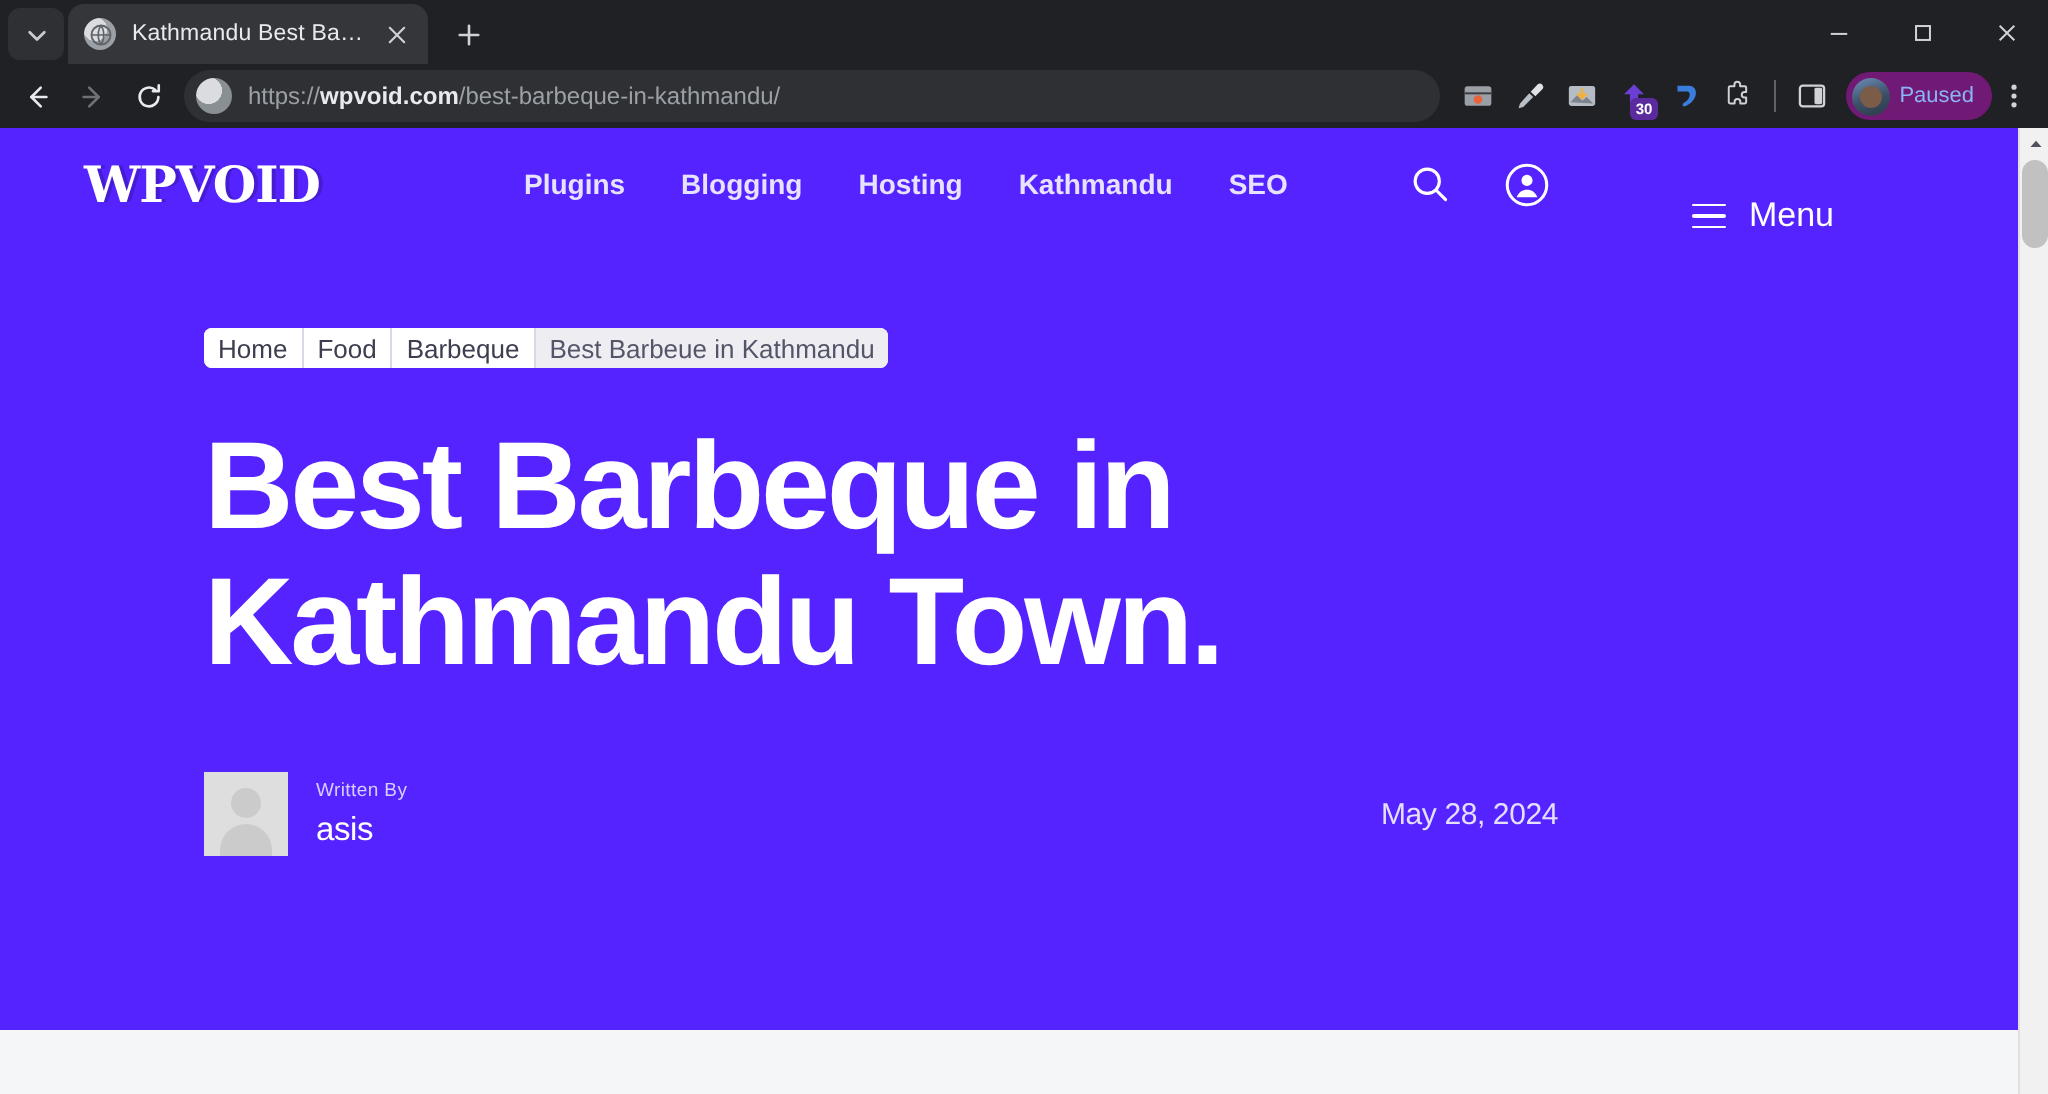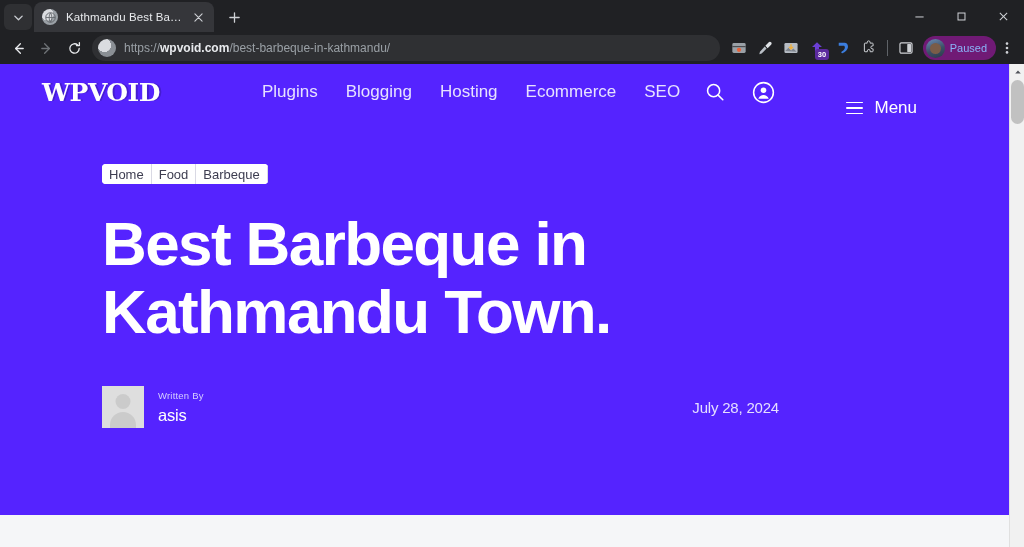--- a/index.html
+++ b/index.html
@@ -109,21 +109,21 @@
   .site-header {
     height: 56px; background: #5523FF; display: flex; align-items: center;
     padding: 0 0 0 42px;
   }
   .logo {
     font-family: "DejaVu Serif", serif; font-weight: 700; font-size: 25px; color: #fff;
     letter-spacing: -0.5px; text-shadow: 2px 0 0 rgba(0,0,0,.18);
     white-space: nowrap;
   }
   .nav { display: flex; align-items: center; gap: 28px; margin-left: 102px; }
-  .nav a { font-size: 17px; color: #E7E2FF; text-decoration: none; white-space: nowrap; }
+  .nav a { font-size: 14px; color: #E7E2FF; text-decoration: none; white-space: nowrap; font-weight: bold; }
   .header-right { margin-left: auto; display:flex; align-items:center; gap: 22px; padding-right: 92px; }
   .icon-btn { width: 26px; height: 26px; display:flex; align-items:center; justify-content:center; }
   .menu-toggle { display: flex; align-items: center; gap: 11px; margin-left: 48px; margin-top: 32px; }
   .menu-label { font-size: 17px; color: #fff; }
   .hamburger { display:flex; flex-direction:column; gap:4px; }
   .hamburger span { display:block; width:17px; height:1.6px; background:#fff; border-radius:1px; }
 
   
   .hero {
     background: #5523FF; padding: 44px 0 0 0; height: 395px; position: relative;
@@ -307,21 +307,21 @@
   <div class="viewport">
     <div class="page">
 
       <header class="site-header">
         <div class="logo">WPVOID</div>
 
         <nav class="nav">
           <a href="#">Plugins</a>
           <a href="#">Blogging</a>
           <a href="#">Hosting</a>
-          <a href="#">Ecommerce</a>
+          <a href="#">Kathmandu</a>
           <a href="#">SEO</a>
         </nav>
 
         <div class="header-right">
           <div class="icon-btn">
             <svg width="22" height="22" viewBox="0 0 24 24">
               <circle cx="10.5" cy="10.5" r="6.6" fill="none" stroke="#fff" stroke-width="1.7"></circle>
               <path d="M15.4 15.4 L20.5 20.5" stroke="#fff" stroke-width="1.7" stroke-linecap="round"></path>
             </svg>
           </div>
@@ -343,36 +343,37 @@
         </div>
       </header>
 
       <section class="hero">
         <div class="hero-inner">
 
           <div class="breadcrumb">
             <a class="crumb" href="#">Home</a>
             <a class="crumb" href="#">Food</a>
             <a class="crumb" href="#">Barbeque</a>
+            <span class="crumb current">Best Barbeue in Kathmandu</span>
           </div>
 
           <h1 class="hero-title">Best Barbeque in Kathmandu Town.</h1>
 
           <div class="meta-row">
             <div class="author">
               <div class="avatar-lg">
                 <span class="head"></span>
                 <span class="body"></span>
               </div>
               <div>
                 <div class="written-by">Written By</div>
                 <div class="author-name">asis</div>
               </div>
             </div>
-            <div class="post-date">July 28, 2024</div>
+            <div class="post-date">May 28, 2024</div>
           </div>
 
         </div>
       </section>
 
       <section class="article">
         
       </section>
 
     </div>

